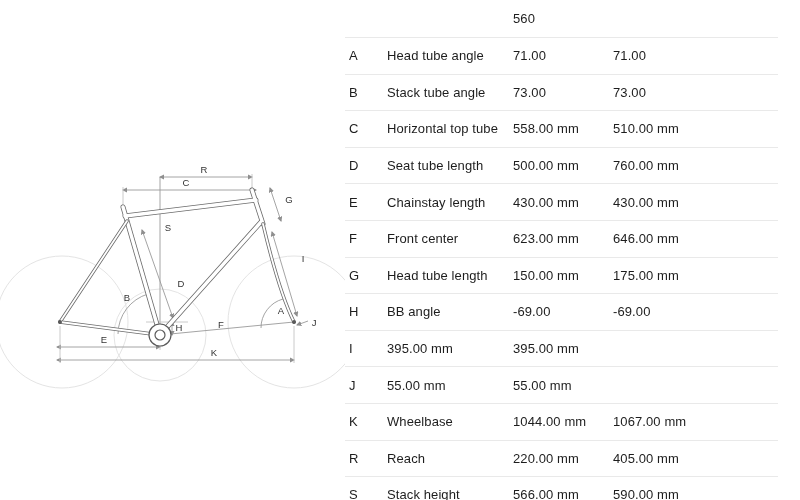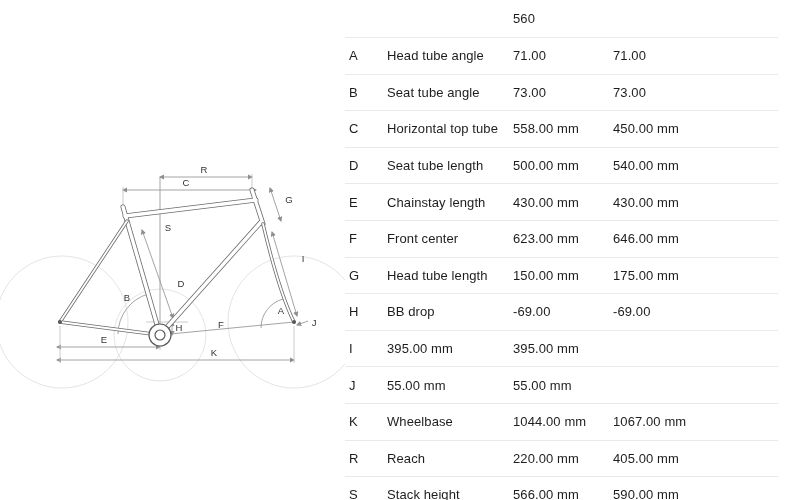--- a/index.html
+++ b/index.html
@@ -131,35 +131,35 @@
     </div>
 
     <div class="g-row data">
       <span class="cell key">A</span>
       <span class="cell">Head tube angle</span>
       <span class="cell">71.00</span>
       <span class="cell">71.00</span>
     </div>
     <div class="g-row data">
       <span class="cell key">B</span>
-      <span class="cell">Seat tube angle</span>
+      <span class="cell">Stack tube angle</span>
       <span class="cell">73.00</span>
       <span class="cell">73.00</span>
     </div>
     <div class="g-row data">
       <span class="cell key">C</span>
       <span class="cell">Horizontal top tube</span>
       <span class="cell">558.00 mm</span>
-      <span class="cell">450.00 mm</span>
+      <span class="cell">510.00 mm</span>
     </div>
     <div class="g-row data">
       <span class="cell key">D</span>
       <span class="cell">Seat tube length</span>
       <span class="cell">500.00 mm</span>
-      <span class="cell">540.00 mm</span>
+      <span class="cell">760.00 mm</span>
     </div>
     <div class="g-row data">
       <span class="cell key">E</span>
       <span class="cell">Chainstay length</span>
       <span class="cell">430.00 mm</span>
       <span class="cell">430.00 mm</span>
     </div>
     <div class="g-row data">
       <span class="cell key">F</span>
       <span class="cell">Front center</span>
@@ -167,21 +167,21 @@
       <span class="cell">646.00 mm</span>
     </div>
     <div class="g-row data">
       <span class="cell key">G</span>
       <span class="cell">Head tube length</span>
       <span class="cell">150.00 mm</span>
       <span class="cell">175.00 mm</span>
     </div>
     <div class="g-row data">
       <span class="cell key">H</span>
-      <span class="cell">BB drop</span>
+      <span class="cell">BB angle</span>
       <span class="cell">-69.00</span>
       <span class="cell">-69.00</span>
     </div>
     <div class="g-row data">
       <span class="cell key">I</span>
       <span class="cell">395.00 mm</span>
       <span class="cell">395.00 mm</span>
     </div>
     <div class="g-row data">
       <span class="cell key">J</span>

